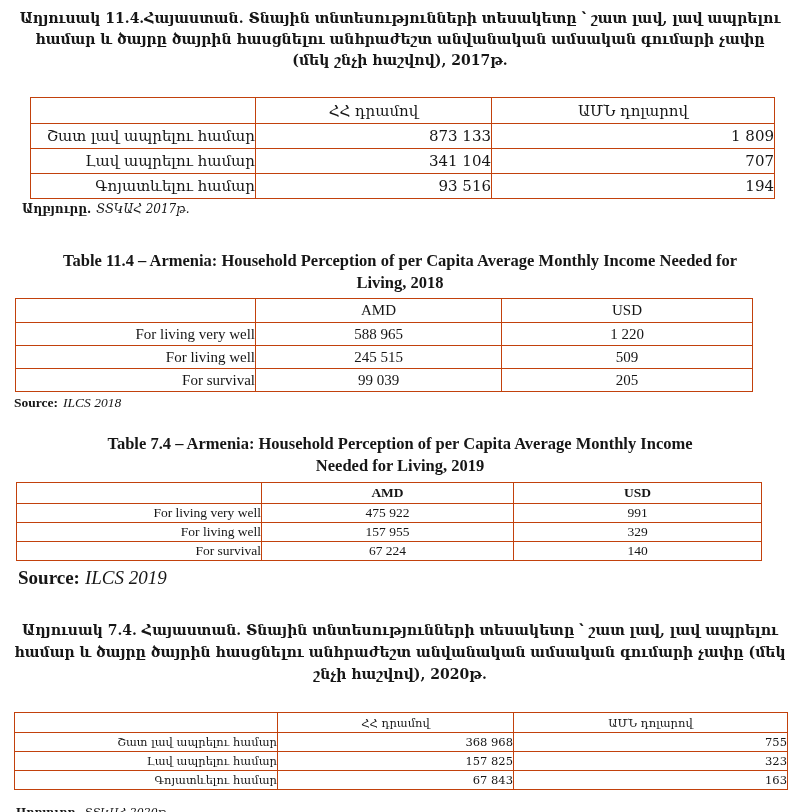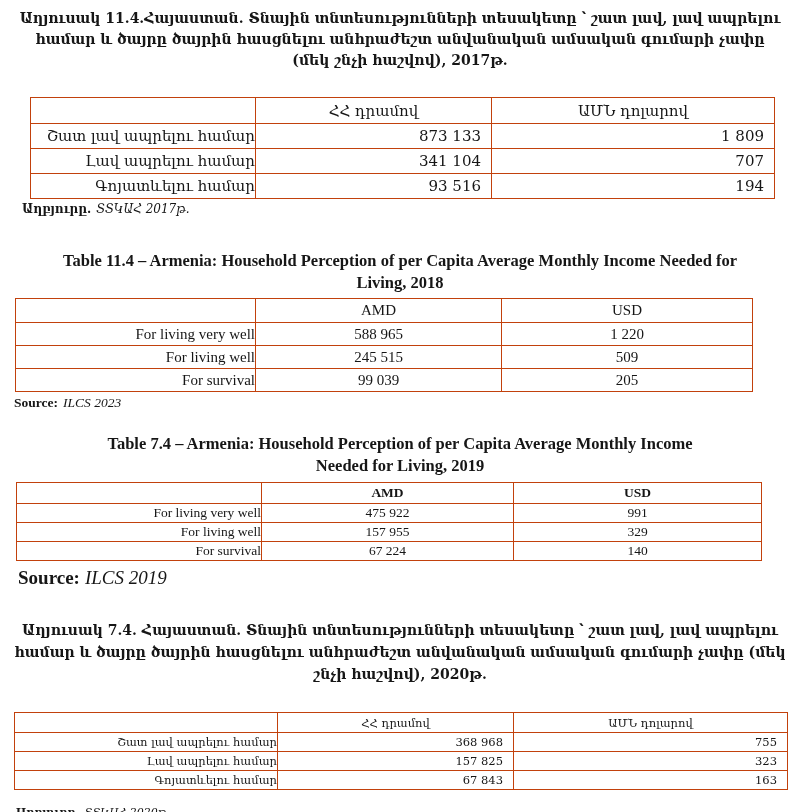--- a/index.html
+++ b/index.html
@@ -39,21 +39,21 @@
     table-layout: fixed;
   }
   table.tbl th, table.tbl td {
     border: 1px solid #c2410c;
     padding: 0;
     overflow: hidden;
     white-space: nowrap;
   }
   table.tbl th { text-align: center; }
   td.lbl { text-align: right; }
-  .num-right td.num { text-align: right; padding-right: 10px; }
+  .num-right td.num { text-align: right; }
   .num-center td.num { text-align: center; }
 
   
   .tbl1 {
     margin: 26px 0 0 30px;
     width: 745px;
     font-size: 15px;
     font-family: "DejaVu Serif", "DejaVu Sans", serif;
   }
   .tbl1 th { font-weight: normal; height: 25px; }
@@ -182,21 +182,21 @@
         <td class="num">509</td>
       </tr>
       <tr>
         <td class="lbl">For survival</td>
         <td class="num">99 039</td>
         <td class="num">205</td>
       </tr>
     </tbody>
   </table>
   <div class="source src2">
-    <span class="s-label">Source:</span><span class="s-value">ILCS 2023</span>
+    <span class="s-label">Source:</span><span class="s-value">ILCS 2018</span>
   </div>
 </section>
 
 <section>
   <div class="title title-en t3">
     <div>Table 7.4 – Armenia: Household Perception of per Capita Average Monthly Income</div>
     <div>Needed for Living, 2019</div>
   </div>
   <table class="tbl tbl3 num-center">
     <colgroup>

